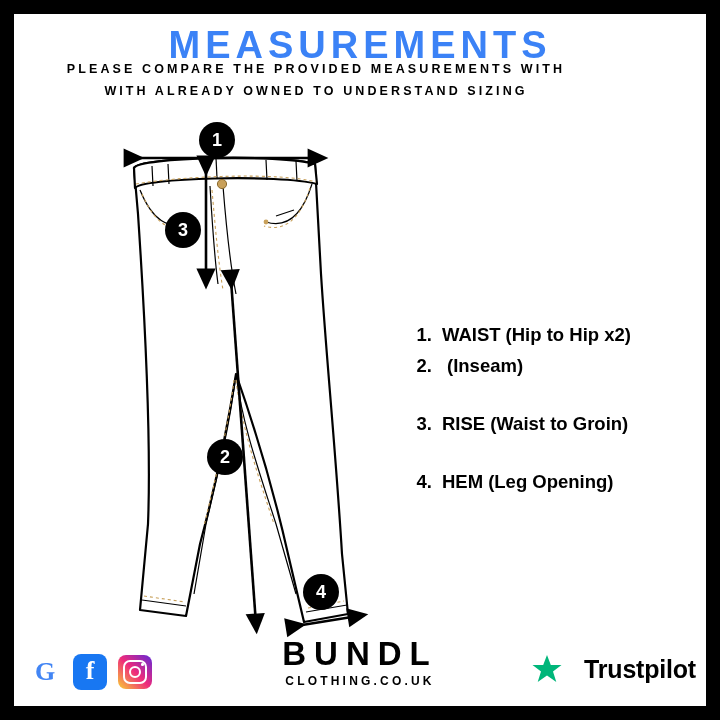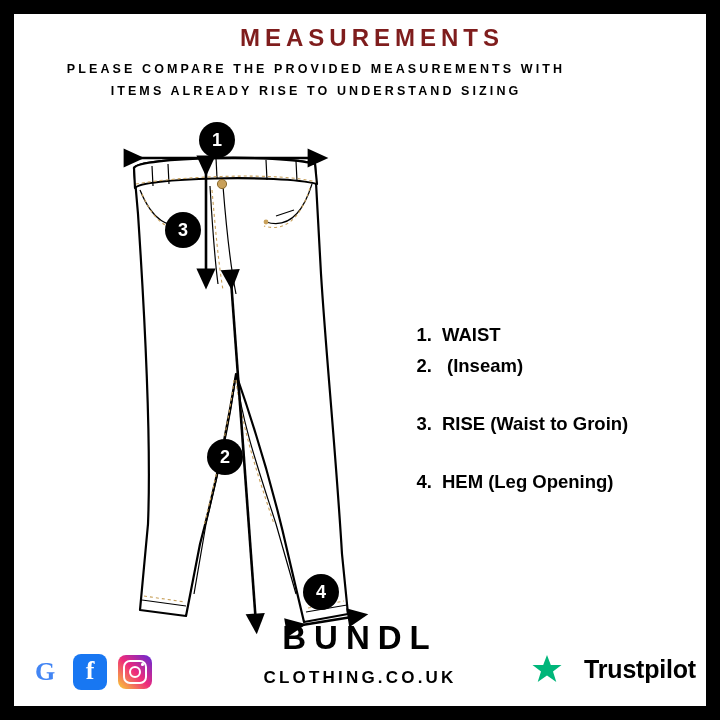--- a/index.html
+++ b/index.html
@@ -26,25 +26,24 @@
     height: 692px;
   }
 
   
   .title {
     position: absolute;
     top: 10px;
     left: 0;
     width: 692px;
     text-align: center;
-    font-size: 24px;
+    font-size: 38px;
     font-weight: bold;
     letter-spacing: 5px;
-    color: #7f1d1d;
-    margin-left: 12px;
+    color: #3b82f6;
   }
   .subtitle {
     position: absolute;
     top: 44px;
     left: 0;
     width: 604px;
     text-align: center;
     font-size: 12.5px;
     font-weight: bold;
     letter-spacing: 3.1px;
@@ -184,25 +183,25 @@
     text-align: center;
   }
   .brand-name {
     font-size: 33px;
     font-weight: bold;
     letter-spacing: 8px;
     color: #000;
     line-height: 1.1;
   }
   .brand-sub {
-    font-size: 17px;
+    font-size: 12px;
     font-weight: bold;
     letter-spacing: 3.2px;
     color: #000;
-    margin-top: 12px;
+    margin-top: 2px;
   }
 
   .trustpilot {
     position: absolute;
     right: 10px;
     bottom: 14px;
     display: flex;
     align-items: center;
     gap: 22px;
   }
@@ -215,21 +214,21 @@
 </style>
 </head>
 <body>
 
 <div class="page">
   <div class="inner">
 
     <div class="title">MEASUREMENTS</div>
     <div class="subtitle">
       <span>PLEASE COMPARE THE PROVIDED MEASUREMENTS WITH</span>
-      <span>ITEMS ALREADY RISE TO UNDERSTAND SIZING</span>
+      <span>WITH ALREADY OWNED TO UNDERSTAND SIZING</span>
     </div>
 
     <div class="jeans-wrap">
       <svg width="300" height="520" viewBox="0 0 300 520" fill="none" xmlns="http://www.w3.org/2000/svg">
         <defs>
           <marker id="ah" markerWidth="9" markerHeight="9" refX="4.5" refY="4.5" orient="auto">
             <path d="M0.5,0.8 L8.5,4.5 L0.5,8.2 Z" fill="#000"></path>
           </marker>
         </defs>
 
@@ -303,20 +302,21 @@
 
     <div class="badge badge1">1</div>
     <div class="badge badge3">3</div>
     <div class="badge badge2">2</div>
     <div class="badge badge4">4</div>
 
     <div class="legend">
       <div class="legend-row">
         <span class="legend-num">1.</span>
         <span class="legend-key">WAIST</span>
+        <span class="legend-desc">(Hip to Hip x2)</span>
       </div>
       <div class="legend-row">
         <span class="legend-num">2.</span>
         <span class="legend-desc">(Inseam)</span>
       </div>
       <div class="legend-row">
         <span class="legend-num">3.</span>
         <span class="legend-key">RISE</span>
         <span class="legend-desc">(Waist to Groin)</span>
       </div>

